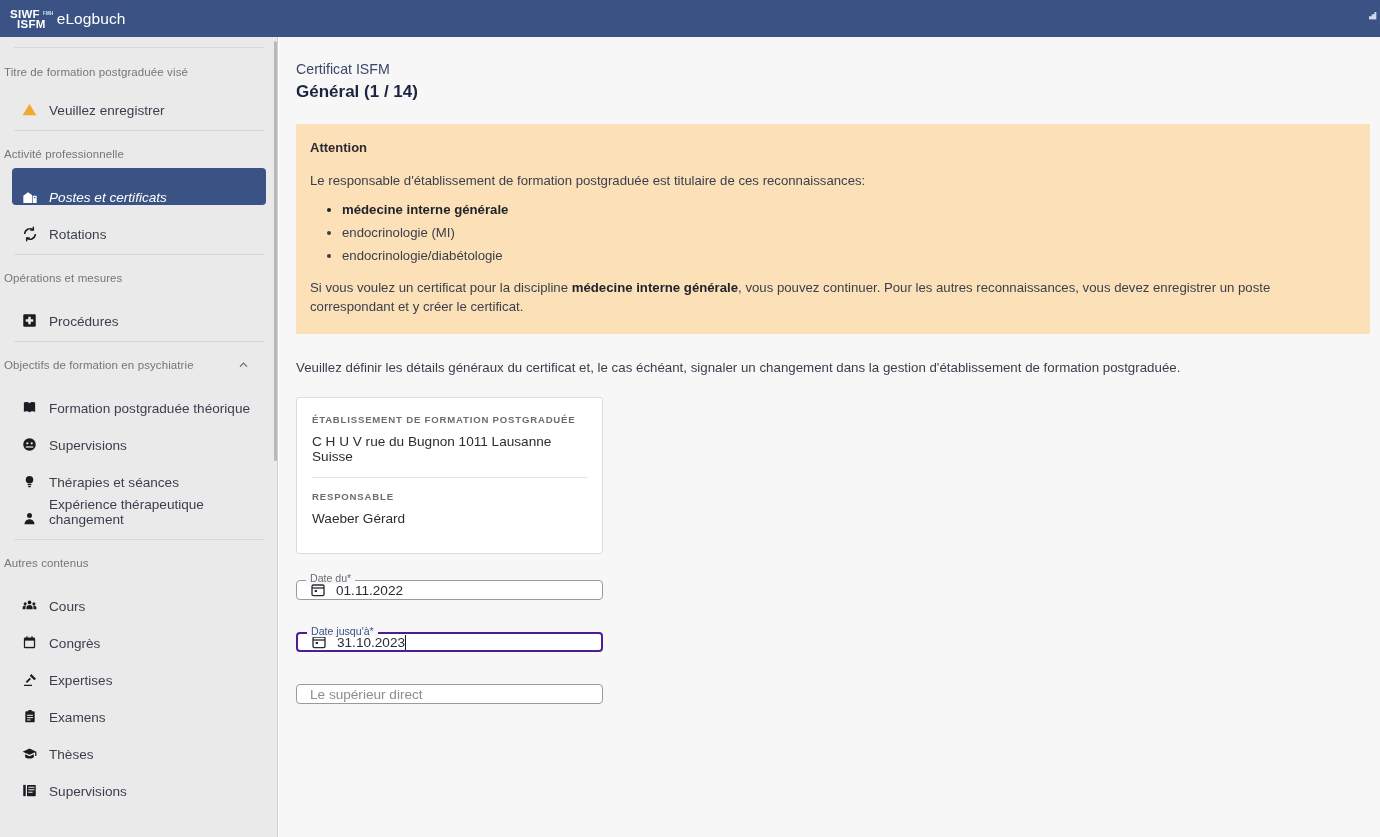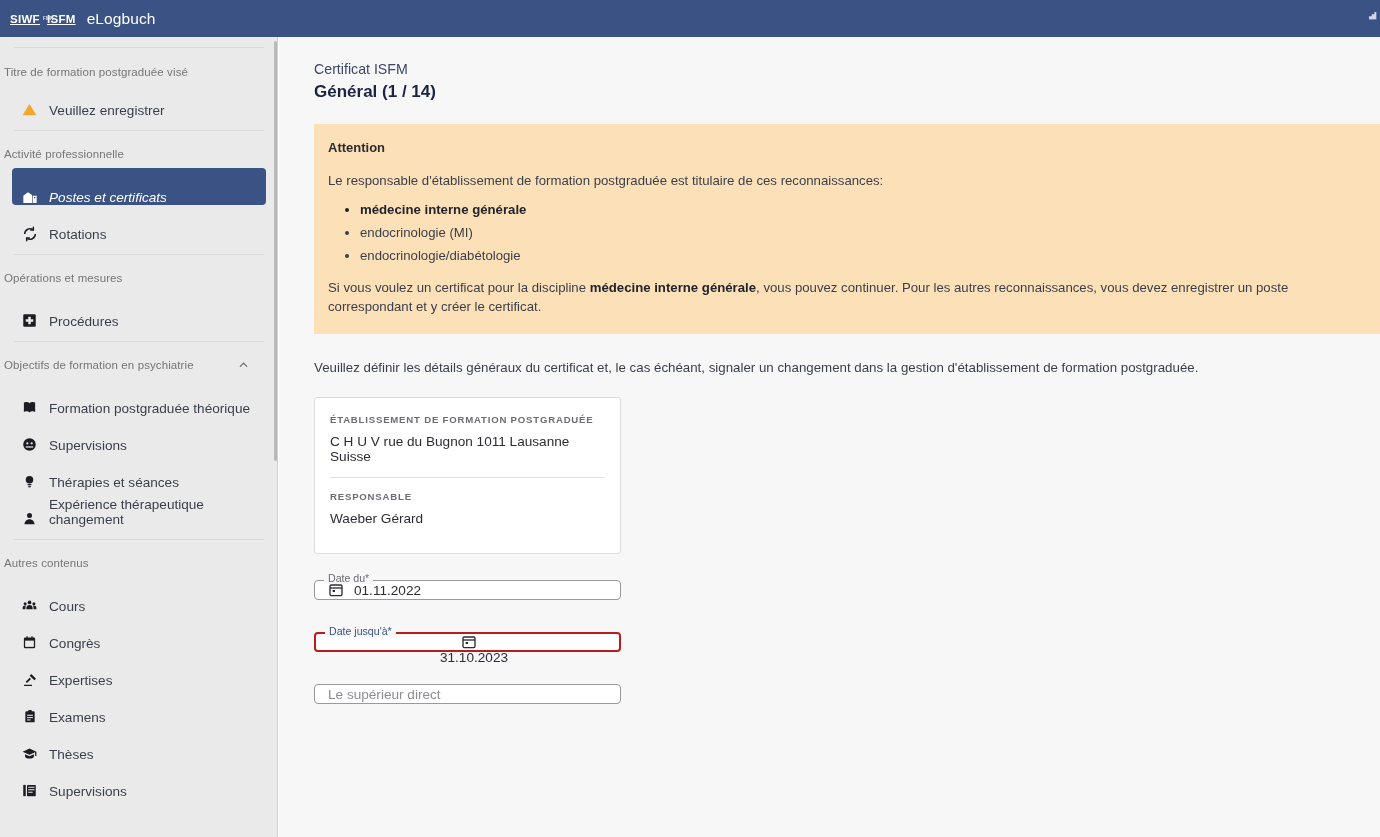--- a/index.html
+++ b/index.html
@@ -16,29 +16,28 @@
   #topbar {
     position: absolute; top: 0; left: 0;
     width: 1380px; height: 37px;
     background: #3b5384;
     display: flex; align-items: center;
     padding-left: 10px;
     z-index: 30;
   }
   #logo-wrap { display: flex; align-items: center; gap: 0px; }
   .logo-mark {
-    display: flex; 
+    display: flex; flex-direction: column;
     line-height: 10px;
     color: #ffffff;
     font-weight: bold;
     font-size: 11.5px;
     letter-spacing: 0.3px;
     position: relative;
     padding-right: 2px;
-    text-decoration: underline;
   }
   .logo-mark .l2 { padding-left: 7px; }
   .logo-fmh {
     position: absolute;
     left: 33px; top: 0px;
     font-size: 4.5px;
     letter-spacing: 0.2px;
     color: #dfe5f0;
     font-weight: bold;
   }
@@ -125,21 +124,21 @@
     margin-top: 4px;
   }
 
   
   #main {
     position: absolute; top: 37px; left: 279px;
     width: 1101px; height: 800px;
     background: #f7f7f8;
     overflow: hidden;
   }
-  #main-inner { padding: 24px 0 0 35px; }
+  #main-inner { padding: 24px 0 0 17px; }
   #subtitle {
     color: #3b4668;
     font-size: 14.2px;
     margin: 0 0 5px 0;
   }
   #page-title {
     color: #1c2440;
     font-size: 17px;
     font-weight: bold;
     margin: 0 0 22px 0;
@@ -209,21 +208,21 @@
     position: relative;
     width: 307px;
     height: 20px;
     margin-bottom: 32px;
     background: #ffffff;
     border: 1px solid #9a9a9a;
     border-radius: 4px;
     display: flex; align-items: center;
     padding-left: 13px;
   }
-  .field.focused { border: 2px solid #b91c1c; flex-direction: column; }
+  .field.focused { border: 2px solid #4c1d95; }
   .field .legend {
     position: absolute;
     top: -8px; left: 9px;
     background: #f7f7f8;
     padding: 0 4px;
     font-size: 10.6px;
     color: #6a6a72;
     line-height: 11px;
   }
   .field.focused .legend { color: #3b5384; }

